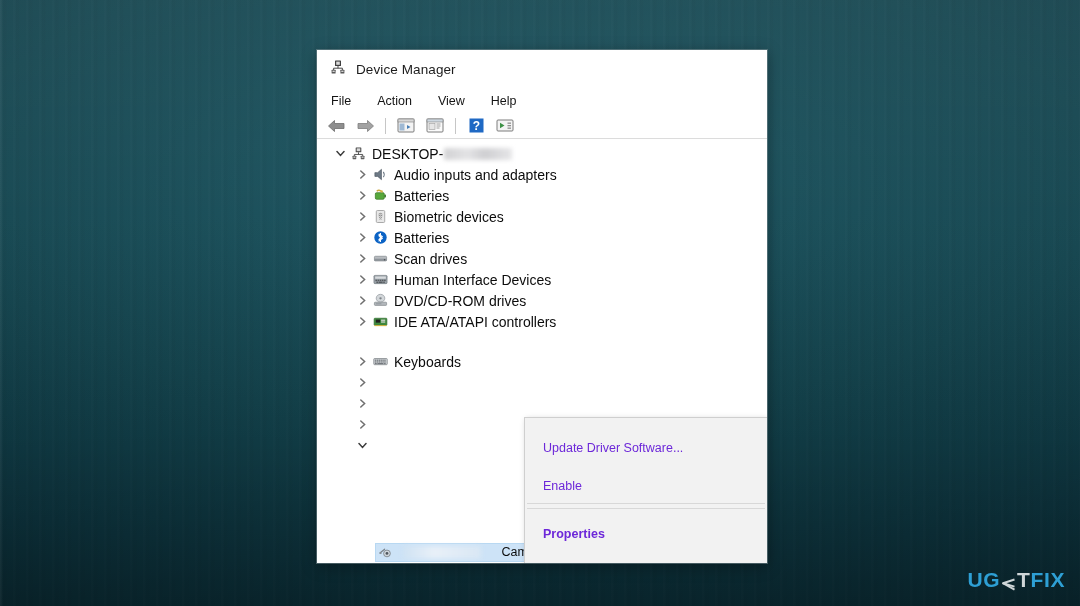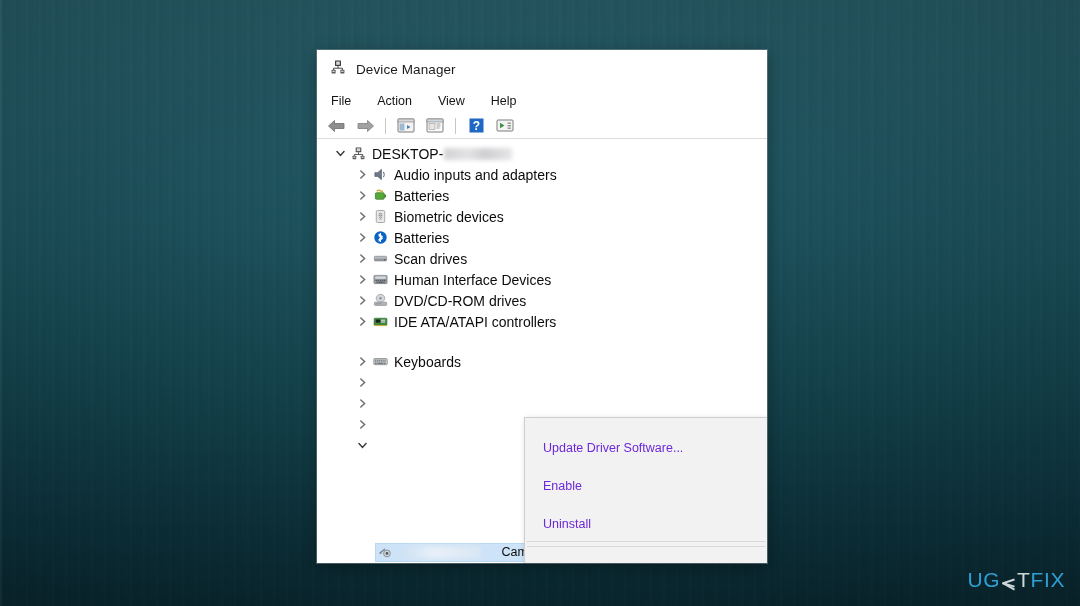--- a/index.html
+++ b/index.html
@@ -124,21 +124,21 @@
   .mi {
     height:26px; display:flex; align-items:center; padding-left:18px;
     font-size:12.5px; color:#6d28d9; cursor:default;margin-top:12px;
   }
   .mi.bold { font-weight:bold; }
   .msep { height:1px; background:#d8d8d8; margin:4px 2px 3px 2px; }
 
   
   #wm {
     position:absolute; right:15px; bottom:14px;
-    font-size:21px; font-weight:normal; letter-spacing:.6px;
+    font-size:21px; font-weight:bold; letter-spacing:.6px;
     font-family:"Liberation Sans", sans-serif;
     display:flex; align-items:center;text-align:right;
   }
   .wm-b { color:#2e9fd4; }
   .wm-g { color:#cfd6d8; }
   .wm-e { display:inline-block; width:15px; height:15px; position:relative; margin:0 1px; }
 </style>
 </head>
 <body>
 
@@ -459,21 +459,20 @@
             <path d="M1 2.6 L4.5 6.4 L8 2.6" stroke="#3b3b3b" stroke-width="1.5" fill="none" stroke-linecap="round"></path>
           </svg>
       </span>
     </div>
 
   </div>
 
   <div id="ctxmenu" style="position:absolute; left:208px; top:368px;">
     <div class="mi">Update Driver Software...</div>
     <div class="mi">Enable</div>
-    <div class="mi">Uninstall</div>
     <div class="msep"></div>
     <div class="msep"></div>
     <div class="mi bold">Properties</div>
   </div>
 
 </div>
 
 <div id="wm">
   <span class="wm-b">UG</span>
   <span class="wm-e">

